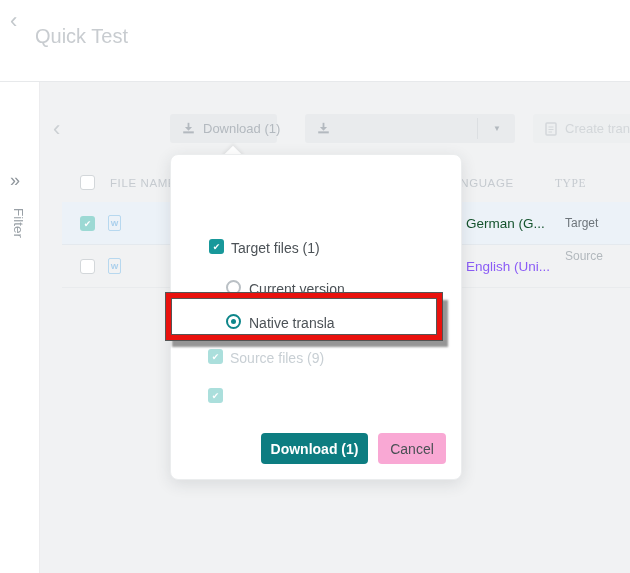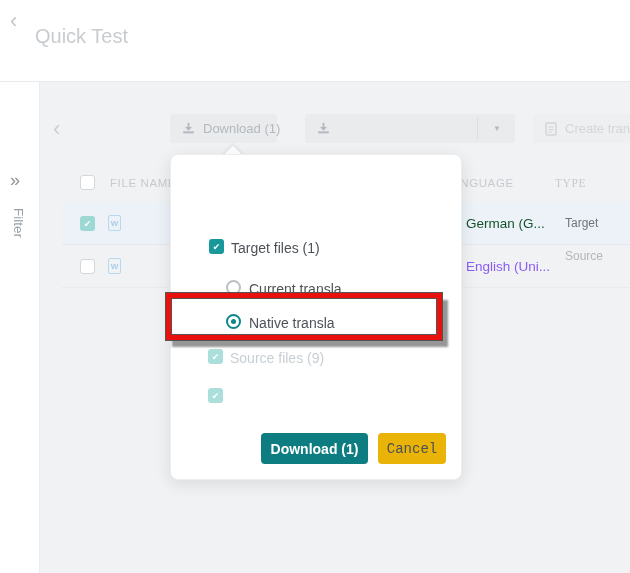--- a/index.html
+++ b/index.html
@@ -56,21 +56,21 @@
   .m-cb.on { background:#18989a; }
   .m-cb.dis { background:#abdfdc; cursor:default; }
   .m-lbl { position:absolute; font-size:14px; color:#4c5257; cursor:pointer; white-space:nowrap; }
   .m-lbl.dis { color:#c8cfd4; cursor:default; }
   .radio { position:absolute; width:15px; height:15px; border-radius:50%; background:#fff; cursor:pointer; }
   .radio.off { border:2px solid #bac0c5; }
   .radio.on { border:2px solid #0e868a; }
   .radio.on::after { content:""; position:absolute; left:3px; top:3px; width:5px; height:5px; border-radius:50%; background:#0e868a; }
   .m-btn { position:absolute; top:278px; height:31px; border:none; border-radius:4px; font-size:14px; cursor:pointer; font-family:inherit; }
   .m-btn.primary { left:90px; width:107px; background:#0d7d81; color:#fff; font-weight:700; }
-  .m-btn.secondary { left:207px; width:68px; background:#eab308; color:#4a5055;font-family:Liberation Mono, monospace; }
+  .m-btn.secondary { left:207px; width:68px; background:#f9a8d4; color:#4a5055; }
 
   
   .red-box { position:absolute; left:166px; top:293px; width:276px; height:47px; border:5px solid #e9110d; z-index:40; pointer-events:none;
              box-shadow:6px 7px 2px rgba(80,80,80,0.6), 0 0 0 1px #555, inset 0 0 0 1px #555; }
 </style>
 </head>
 <body>
 
 <div id="app">
 
@@ -148,21 +148,21 @@
   <div class="modal-arrow"></div>
 
   <div class="modal">
 
     <span class="m-cb on" style="left:38px; top:84px;">
         <span>✔</span>
       </span>
     <span class="m-lbl" style="left:60px; top:85px;">Target files (1)</span>
 
     <span class="radio off" style="left:55px; top:125px;"></span>
-    <span class="m-lbl" style="left:78px; top:126px;">Current transla</span>
+    <span class="m-lbl" style="left:78px; top:126px;">Current version</span>
 
     <span class="radio on" style="left:55px; top:159px;"></span>
     <span class="m-lbl" style="left:78px; top:160px;">Native transla</span>
 
     <span class="m-cb dis" style="left:37px; top:194px;">
         <span>✔</span>
       </span>
     <span class="m-lbl dis" style="left:59px; top:195px;">Source files (9)</span>
 
     <span class="m-cb dis" style="left:37px; top:233px;">

